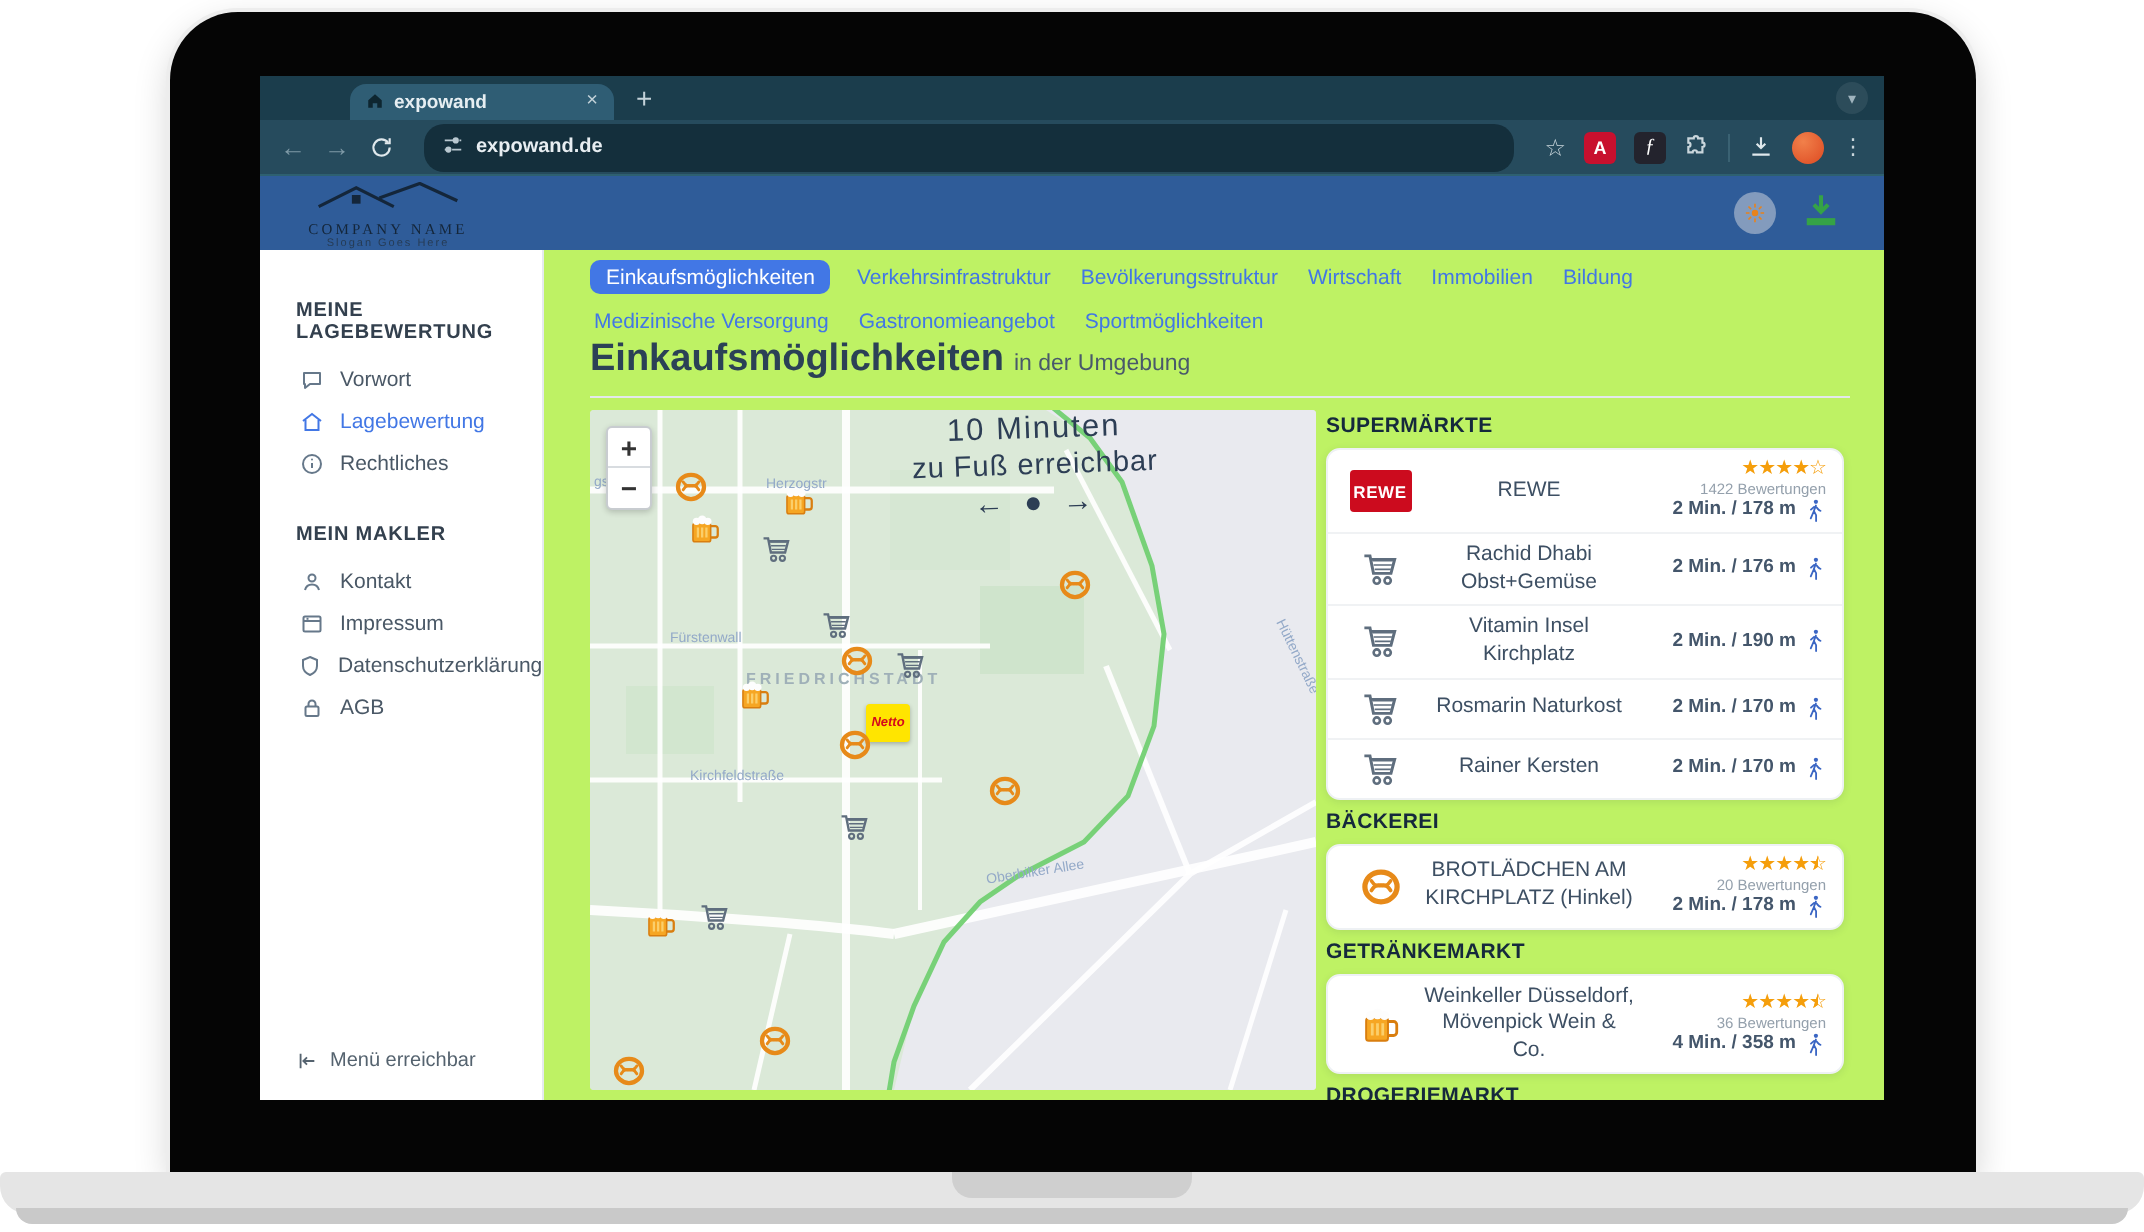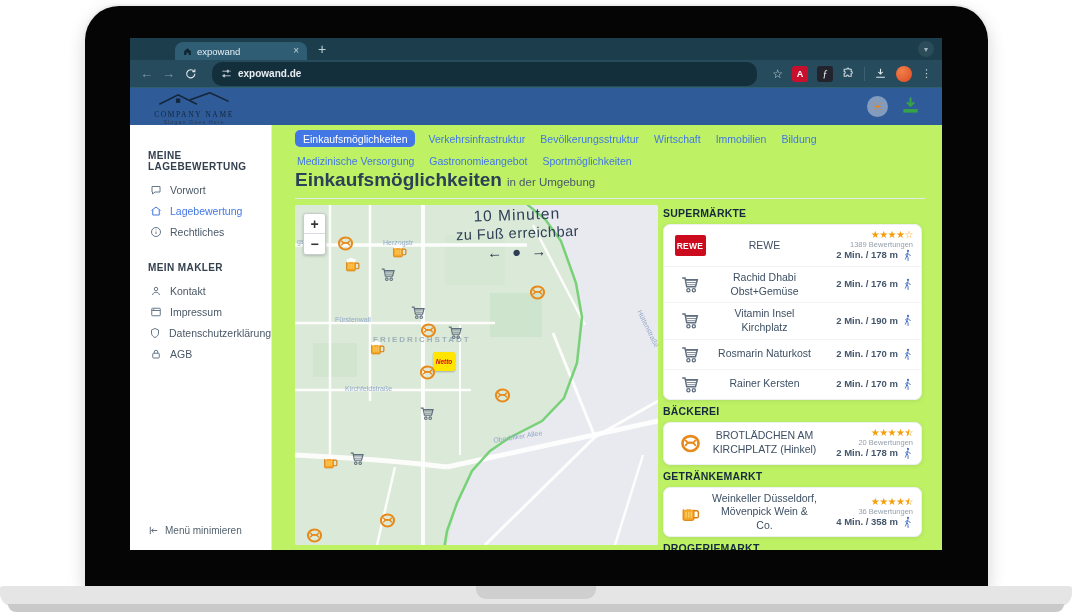--- a/index.html
+++ b/index.html
@@ -13,21 +13,21 @@
           border-radius:3px 3px 14px 14px; }
   #base-lip { position:absolute; left:8px; top:604px; width:1056px; height:8px; background:#C9C9C9; border-radius:0 0 12px 12px; }
   #notch { position:absolute; left:476px; top:586px; width:120px; height:13px; background:#CFCFCF; border-radius:0 0 10px 10px; }
 
   
   #browser { position:absolute; left:130px; top:38px; width:812px; height:512px; background:#fff; overflow:hidden; }
 
   #tabbar { position:absolute; left:0; top:0; width:812px; height:22px; background:#1B3D4C; }
   #tab { position:absolute; left:45px; top:4px; width:132px; height:18px; background:#2F5D74; border-radius:8px 8px 0 0;
          display:flex; align-items:center; gap:5px; padding:0 8px; }
-  #tab .t-title { font-size:9.5px; color:#E6EEF2; flex:1; white-space:nowrap; overflow:hidden; }
+  #tab .t-title { font-size:9.5px; color:#E6EEF2; flex:1; white-space:nowrap; overflow:hidden;font-weight:bold; }
   #tab .t-close { color:#C3D2D9; font-size:10px; line-height:1; }
   #newtab { position:absolute; left:188px; top:3px; color:#C3D2D9; font-size:14px; }
   #tabchevron { position:absolute; right:8px; top:3px; width:16px; height:16px; border-radius:50%;
                 background:rgba(255,255,255,.08); color:#9FB4BE; font-size:8px; display:flex; align-items:center; justify-content:center; }
 
   #toolbar { position:absolute; left:0; top:22px; width:812px; height:28px; background:#264B5D;
              display:flex; align-items:center; padding:0 10px; gap:9px; border-bottom:1px solid #2E6070; }
   .nav-ar { font-size:13px; color:#7E99A6; line-height:1; }
   .tb-ic svg { display:block; }
   #urlbar { flex:1; height:19px; background:#142F3C; border-radius:10px; display:flex; align-items:center;
@@ -266,21 +266,21 @@
                 <path d="M8.5 10.5V8a3.5 3.5 0 0 1 7 0v2.5"></path>
               </svg>
             </span>
             <span class="sb-lb">AGB</span>
           </div>
         </div>
       <div id="sb-min">
         <svg width="11" height="11" viewBox="0 0 24 24" fill="none" stroke="#55636F" stroke-width="2">
             <path d="M5 4v16M20 12H8M12 8l-4 4 4 4"></path>
           </svg>
-        <span>Menü minimieren</span>
+        <span>Menü erreichbar</span>
       </div>
     </div>
 
     <div id="content">
       <div id="tabsrow">
           <span class="pill active">Einkaufsmöglichkeiten</span>
           <span class="pill">Verkehrsinfrastruktur</span>
           <span class="pill">Bevölkerungsstruktur</span>
           <span class="pill">Wirtschaft</span>
           <span class="pill">Immobilien</span>
@@ -479,21 +479,21 @@
       <div id="panel">
           <div class="pl-title">SUPERMÄRKTE</div>
           <div class="pl-card">
             <div class="pl-row">
               <div class="pl-ico">
                 <div class="rewe-logo">REWE</div>
               </div>
               <div class="pl-name">REWE</div>
               <div class="pl-right">
                 <div class="pl-stars">★★★★☆</div>
-                <div class="pl-reviews">1389 Bewertungen</div>
+                <div class="pl-reviews">1422 Bewertungen</div>
                 <div class="pl-dist">
                   <span>2 Min. /  178 m</span>
                   <span>
                     <svg viewBox="0 0 24 28" fill="none" stroke="#3B66C4" stroke-width="2" stroke-linecap="round">
                       <circle cx="13" cy="4" r="2.3" fill="#3B66C4" stroke="none"></circle>
                       <path d="M13 8l-2.2 6 2.4 4.5V25M10.8 14l-3.4 8M13.5 10c1.8 1.4 2 3.5 4.5 3.8M11 9.5l-3.4 3"></path>
                     </svg>
                   </span>
                 </div>
               </div>

